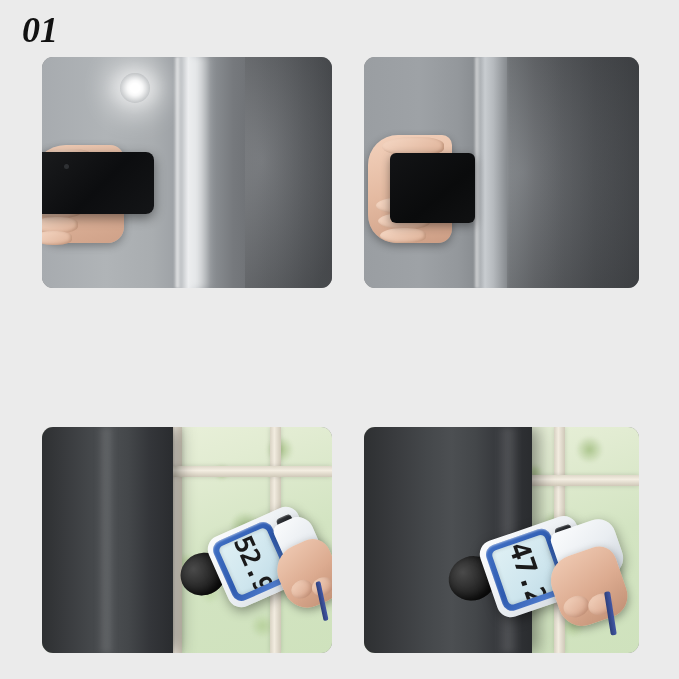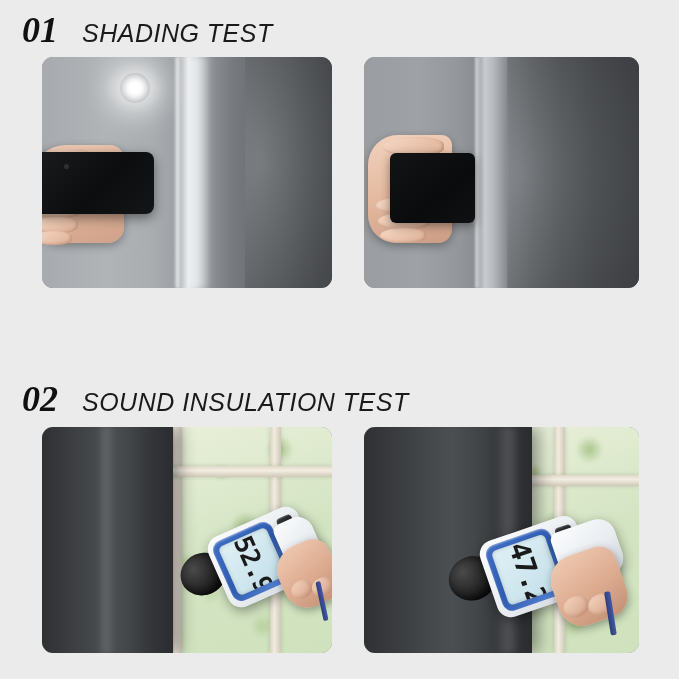--- a/index.html
+++ b/index.html
@@ -357,21 +357,20 @@
     border-radius: 2px;
   }
 </style>
 </head>
 <body>
 
 <div class="infographic">
 
   <div class="section-head" id="head-01">
     <span class="section-num">01</span>
-    <span class="section-title">SHADING TEST</span>
   </div>
 
   <div class="photo p-tl">
     <div class="layer tl-bg"></div>
     <div class="tl-seam"></div>
     <div class="tl-sheen"></div>
     <div class="tl-fold"></div>
 
     <div class="hand-tl">
       <div class="finger f1"></div>
@@ -395,24 +394,20 @@
     <div class="hand-tr">
       <div class="finger tf1"></div>
       <div class="finger tf2"></div>
       <div class="finger tf3"></div>
       <div class="finger tf4"></div>
     </div>
     <div class="phone-tr"></div>
   </div>
 
 
-  <div class="section-head" id="head-02">
-    <span class="section-num">02</span>
-    <span class="section-title">SOUND INSULATION TEST</span>
-  </div>
 
   <div class="photo p-bl">
     <div class="win-bg"></div>
     <div class="foliage"></div>
     <div class="mullion-v" style="left:129px;"></div>
     <div class="mullion-v" style="left:228px;"></div>
     <div class="mullion-h" style="top:39px;"></div>
 
     <div class="curtain" style="width:131px;">
       <div class="curtain-hi" style="left:56px;"></div>

